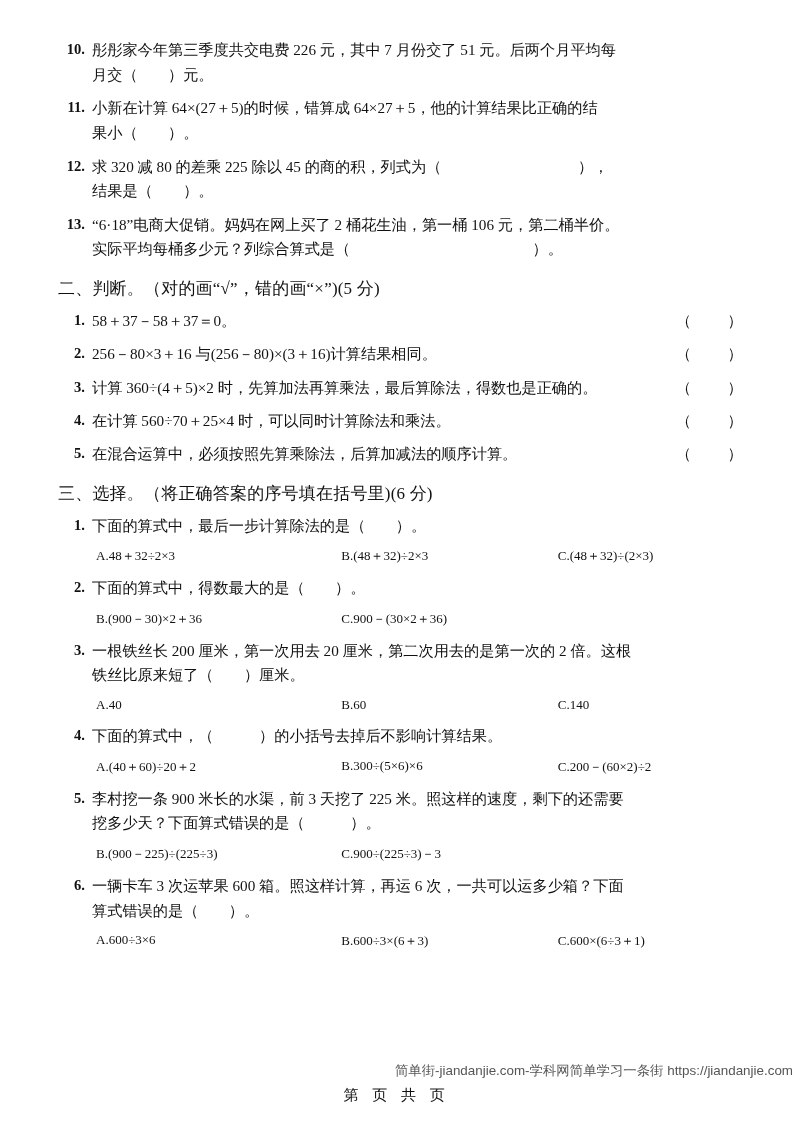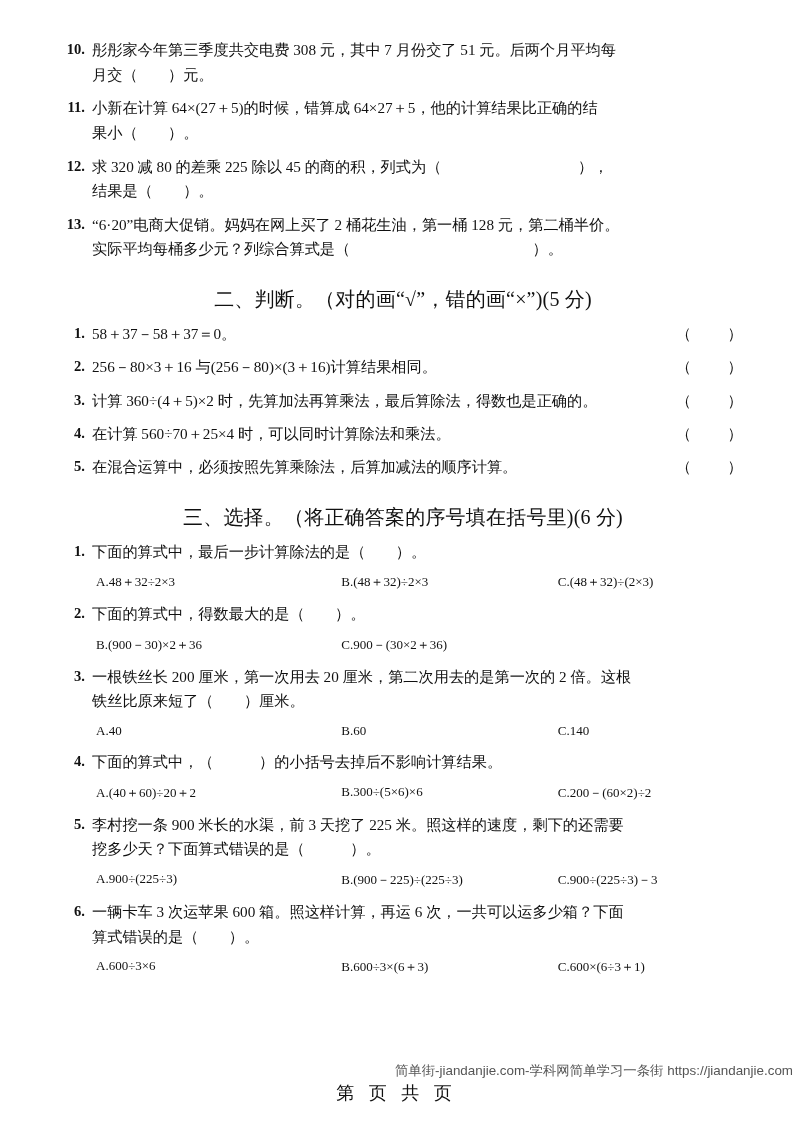--- a/index.html
+++ b/index.html
@@ -44,25 +44,24 @@
     font-weight: bold;
     font-size: 14.6px;
   }
   .q .body {
     flex: 1;
   }
   .q .body .line2 {
     display: block;
   }
   .section-head {
-    font-size: 20px;
-    margin-top: 24px;
+    font-size: 17px;
+    margin-top: 15px;
     margin-bottom: 9px;
     letter-spacing: 0.2px;
-    text-align: center;
   }
   .tf-row {
     display: flex;
     align-items: flex-start;
     font-size: 15.2px;
     line-height: 1.6;
     margin-bottom: 9px;
   }
   .tf-row .num {
     width: 34px;
@@ -106,35 +105,35 @@
     font-size: 13.4px;
     color: #555;
     font-family: "Liberation Sans", sans-serif;
   }
   .pagenum {
     position: absolute;
     left: 0;
     right: 0;
     bottom: 17px;
     text-align: center;
-    font-size: 18px;
+    font-size: 15px;
     letter-spacing: 5px;
     color: #111;
   }
 </style>
 </head>
 <body>
 
 <div class="page">
   <div class="content">
 
     <div class="q">
       <div class="num">10.</div>
       <div class="body">
-        <span class="line2">彤彤家今年第三季度共交电费 308 元，其中 7 月份交了 51 元。后两个月平均每</span>
+        <span class="line2">彤彤家今年第三季度共交电费 226 元，其中 7 月份交了 51 元。后两个月平均每</span>
         <span class="line2">月交（　　）元。</span>
       </div>
     </div>
 
     <div class="q">
       <div class="num">11.</div>
       <div class="body">
         <span class="line2">小新在计算 64×(27＋5)的时候，错算成 64×27＋5，他的计算结果比正确的结</span>
         <span class="line2">果小（　　）。</span>
       </div>
@@ -144,21 +143,21 @@
       <div class="num">12.</div>
       <div class="body">
         <span class="line2">求 320 减 80 的差乘 225 除以 45 的商的积，列式为（　　　　　　　　　），</span>
         <span class="line2">结果是（　　）。</span>
       </div>
     </div>
 
     <div class="q">
       <div class="num">13.</div>
       <div class="body">
-        <span class="line2">“6·20”电商大促销。妈妈在网上买了 2 桶花生油，第一桶 128 元，第二桶半价。</span>
+        <span class="line2">“6·18”电商大促销。妈妈在网上买了 2 桶花生油，第一桶 106 元，第二桶半价。</span>
         <span class="line2">实际平均每桶多少元？列综合算式是（　　　　　　　　　　　　）。</span>
       </div>
     </div>
 
     <div class="section-head">二、判断。（对的画“√”，错的画“×”)(5 分)</div>
 
     <div class="tf-row">
       <div class="num">1.</div>
       <div class="text">58＋37－58＋37＝0。</div>
       <div class="mark">（　　）</div>
@@ -235,21 +234,20 @@
     </div>
 
     <div class="q">
       <div class="num">5.</div>
       <div class="body">
         <span class="line2">李村挖一条 900 米长的水渠，前 3 天挖了 225 米。照这样的速度，剩下的还需要</span>
         <span class="line2">挖多少天？下面算式错误的是（　　　）。</span>
       </div>
     </div>
     <div class="choices">
-      <div class="opt">A.900÷(225÷3)</div>
       <div class="opt">B.(900－225)÷(225÷3)</div>
       <div class="opt">C.900÷(225÷3)－3</div>
     </div>
 
     <div class="q">
       <div class="num">6.</div>
       <div class="body">
         <span class="line2">一辆卡车 3 次运苹果 600 箱。照这样计算，再运 6 次，一共可以运多少箱？下面</span>
         <span class="line2">算式错误的是（　　）。</span>
       </div>

